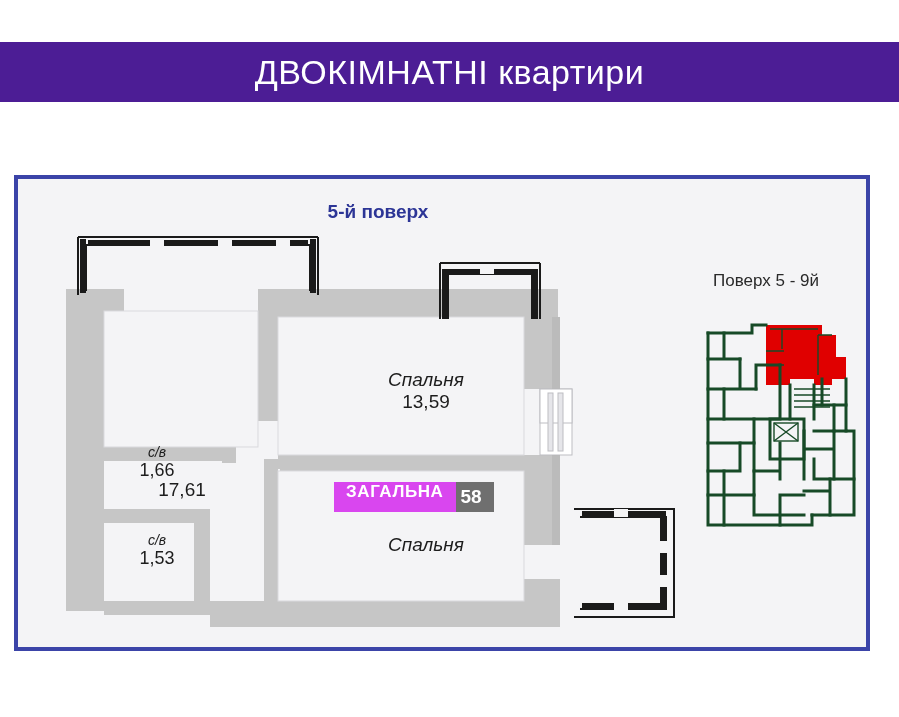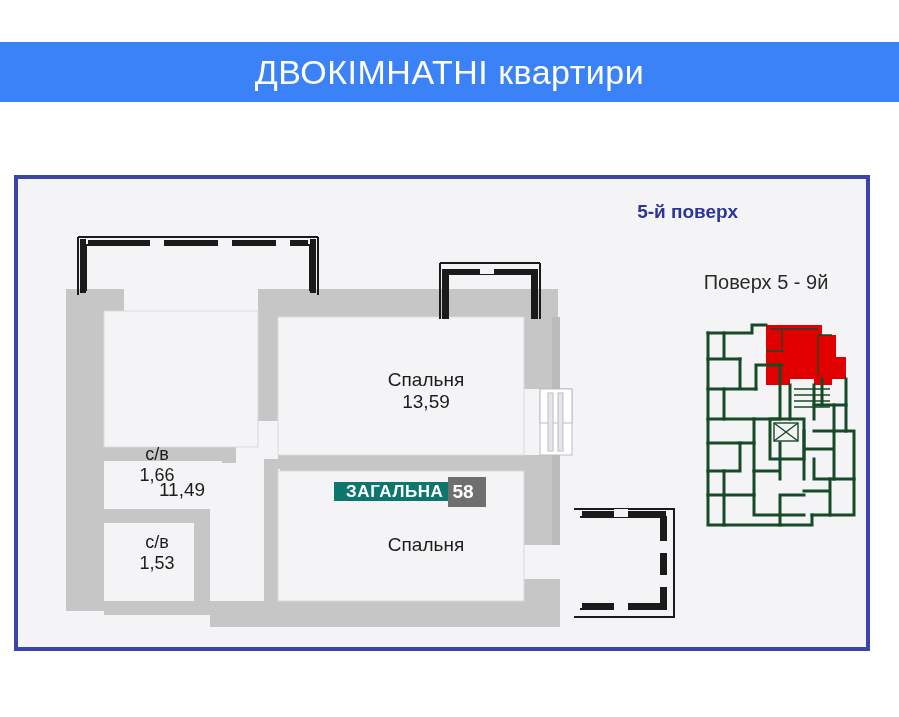--- a/index.html
+++ b/index.html
@@ -15,21 +15,21 @@
     font-family: "Liberation Sans", sans-serif;
   }
 
   
   #header-banner {
     position: absolute;
     left: 0;
     top: 42px;
     width: 899px;
     height: 60px;
-    background: #3b82f6;
+    background: #4c1d95;
     display: flex;
     align-items: center;
     justify-content: center;
   }
   #header-title {
     color: #ffffff;
     font-size: 34px;
     font-weight: 400;
     letter-spacing: 0.5px;
     white-space: nowrap;
@@ -46,35 +46,35 @@
     background: #f4f4f6;
     border: 4px solid #3b44a8;
     box-sizing: border-box;
   }
 
   #floor-title {
     position: absolute;
     left: 0;
     top: 22px;
     width: 720px;
-    text-align: right;
+    text-align: center;
     color: #2c3596;
     font-size: 19px;
     font-weight: bold;
     font-family: "Liberation Sans", sans-serif;
   }
 
   #keyplan-caption {
     position: absolute;
     left: 640px;
     top: 92px;
     width: 216px;
     text-align: center;
     color: #2a2a2a;
-    font-size: 20px;
+    font-size: 17px;
     font-family: "Liberation Sans", sans-serif;
   }
 
   
   #floorplan-stage {
     position: absolute;
     left: 0;
     top: 0;
     width: 848px;
     height: 468px;
@@ -93,34 +93,34 @@
   
   .room-label {
     position: absolute;
     text-align: center;
     color: #1c1c1c;
     font-family: "Liberation Sans", sans-serif;
     line-height: 1.16;
     white-space: nowrap;
     pointer-events: none;
   }
-  .room-label .rm-name { display: block; font-size: 19px; }
+  .room-label .rm-name { display: block; font-size: 19px; font-style: italic; }
   .room-label .rm-area { display: block; font-size: 19px; }
-  .room-label.small .rm-name { font-size: 18px; }
+  .room-label.small .rm-name { font-size: 14px; }
   .room-label.small .rm-area { font-size: 18px; }
 
   
   #total-badge {
     position: absolute;
     left: 316px;
     top: 303px;
-    height: 19px;
-    background: #0f766e;
+    height: 30px;
+    background: #d946ef;
     display: flex;
-    align-items: center;
+    align-items: flex-start;
     padding: 0 0 0 12px;
     box-sizing: border-box;
   }
   #total-badge-label {
     color: #ffffff;
     font-size: 17px;
     font-weight: bold;
     letter-spacing: 0.6px;
     padding-right: 5px;
     font-family: "Liberation Sans", sans-serif;
@@ -128,20 +128,21 @@
   #total-badge-value {
     background: #6f6f6f;
     color: #ffffff;
     font-size: 19px;
     font-weight: bold;
     height: 30px;
     display: flex;
     align-items: center;
     padding: 0 12px 0 4px;
     font-family: "Liberation Sans", sans-serif;
+    margin-left: 8px;
   }
 </style>
 </head>
 <body>
 
 <div id="header-banner">
   <div id="header-title">ДВОКІМНАТНІ квартири</div>
 </div>
 
 <div id="plan-panel">
@@ -241,21 +242,21 @@
       </g>
 
       <g fill="#b3b3b3">
         <rect x="534" y="138" width="8" height="72" opacity="0.55"></rect>
         <rect x="534" y="276" width="8" height="90" opacity="0.55"></rect>
       </g>
     </svg>
   </div>
 
   <div class="room-label" style="left:104px; top:300px; width:120px;">
-    <span class="rm-area">11,49</span>
+    <span class="rm-area">17,61</span>
   </div>
 
   <div class="room-label small" style="left:96px; top:265px; width:86px;">
     <span class="rm-name">с/в</span>
     <span class="rm-area">1,66</span>
   </div>
 
   <div class="room-label small" style="left:96px; top:353px; width:86px;">
     <span class="rm-name">с/в</span>
     <span class="rm-area">1,53</span>

